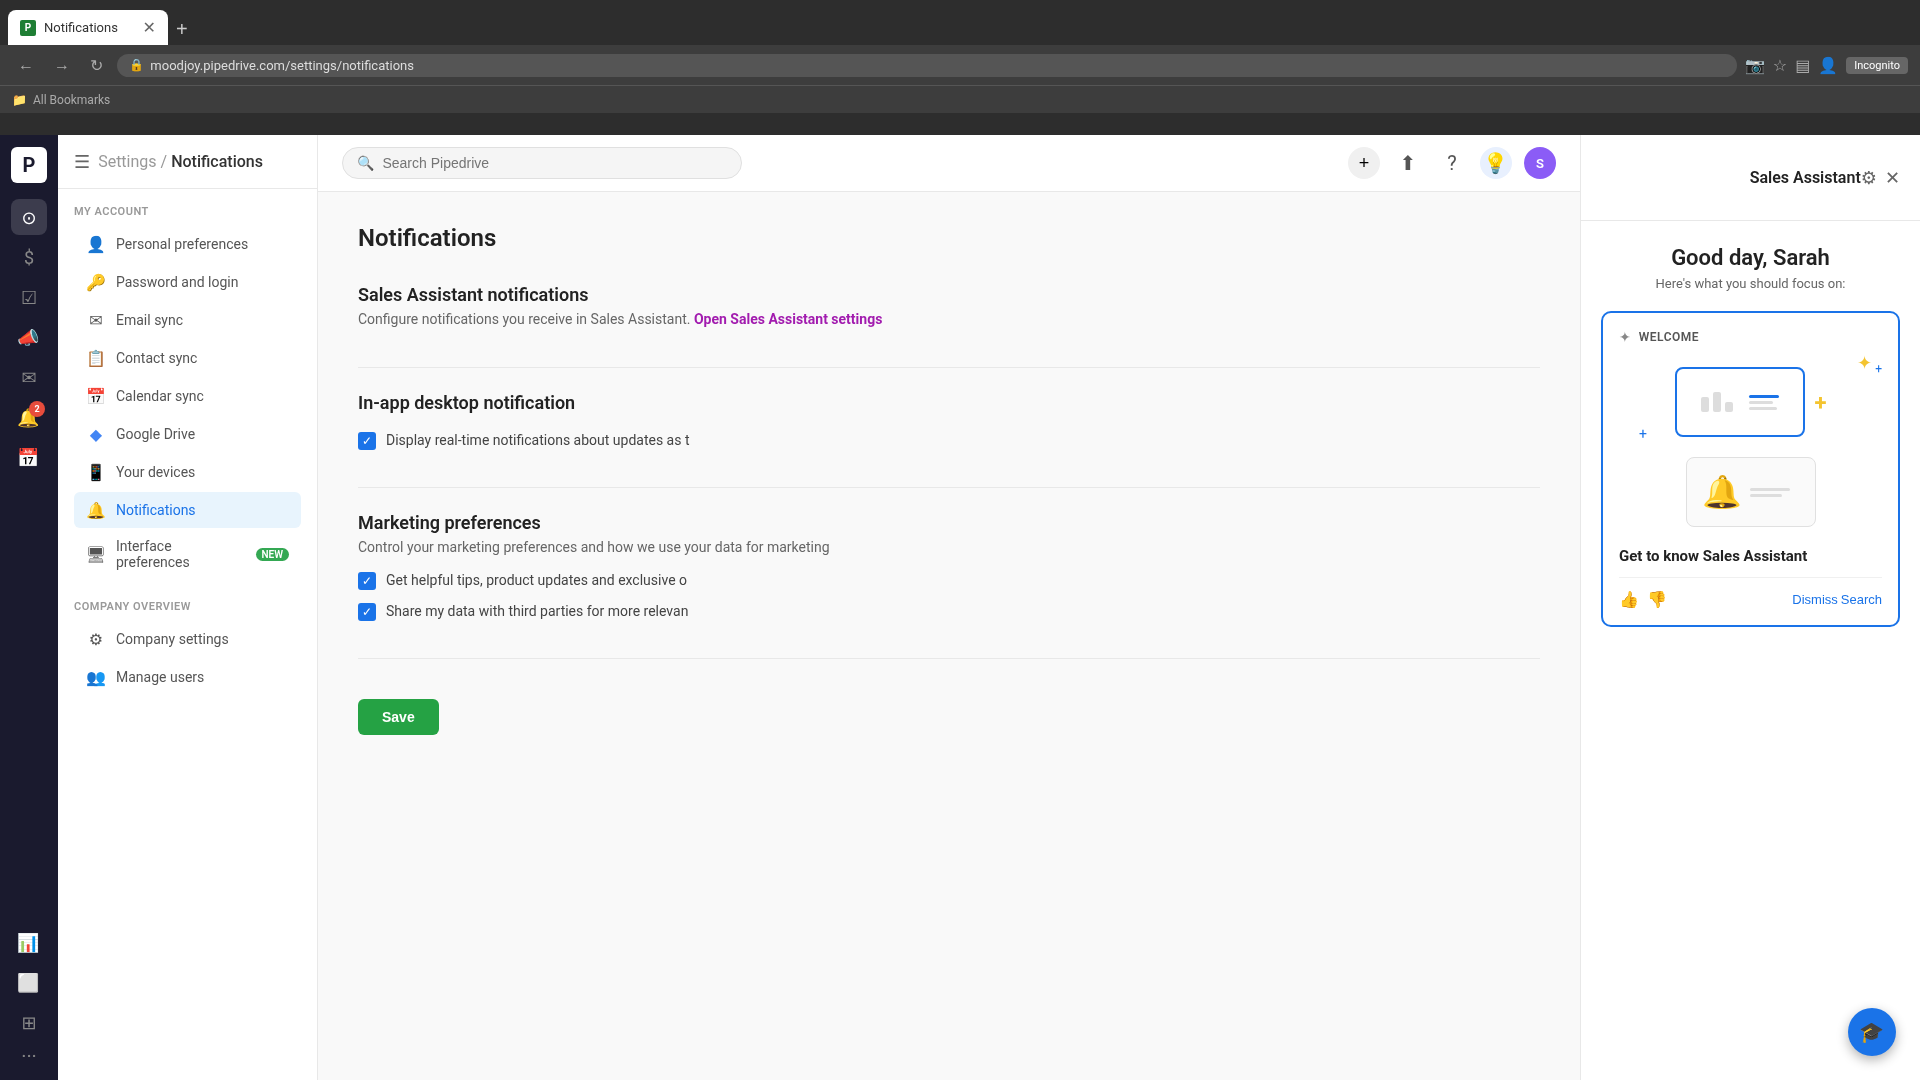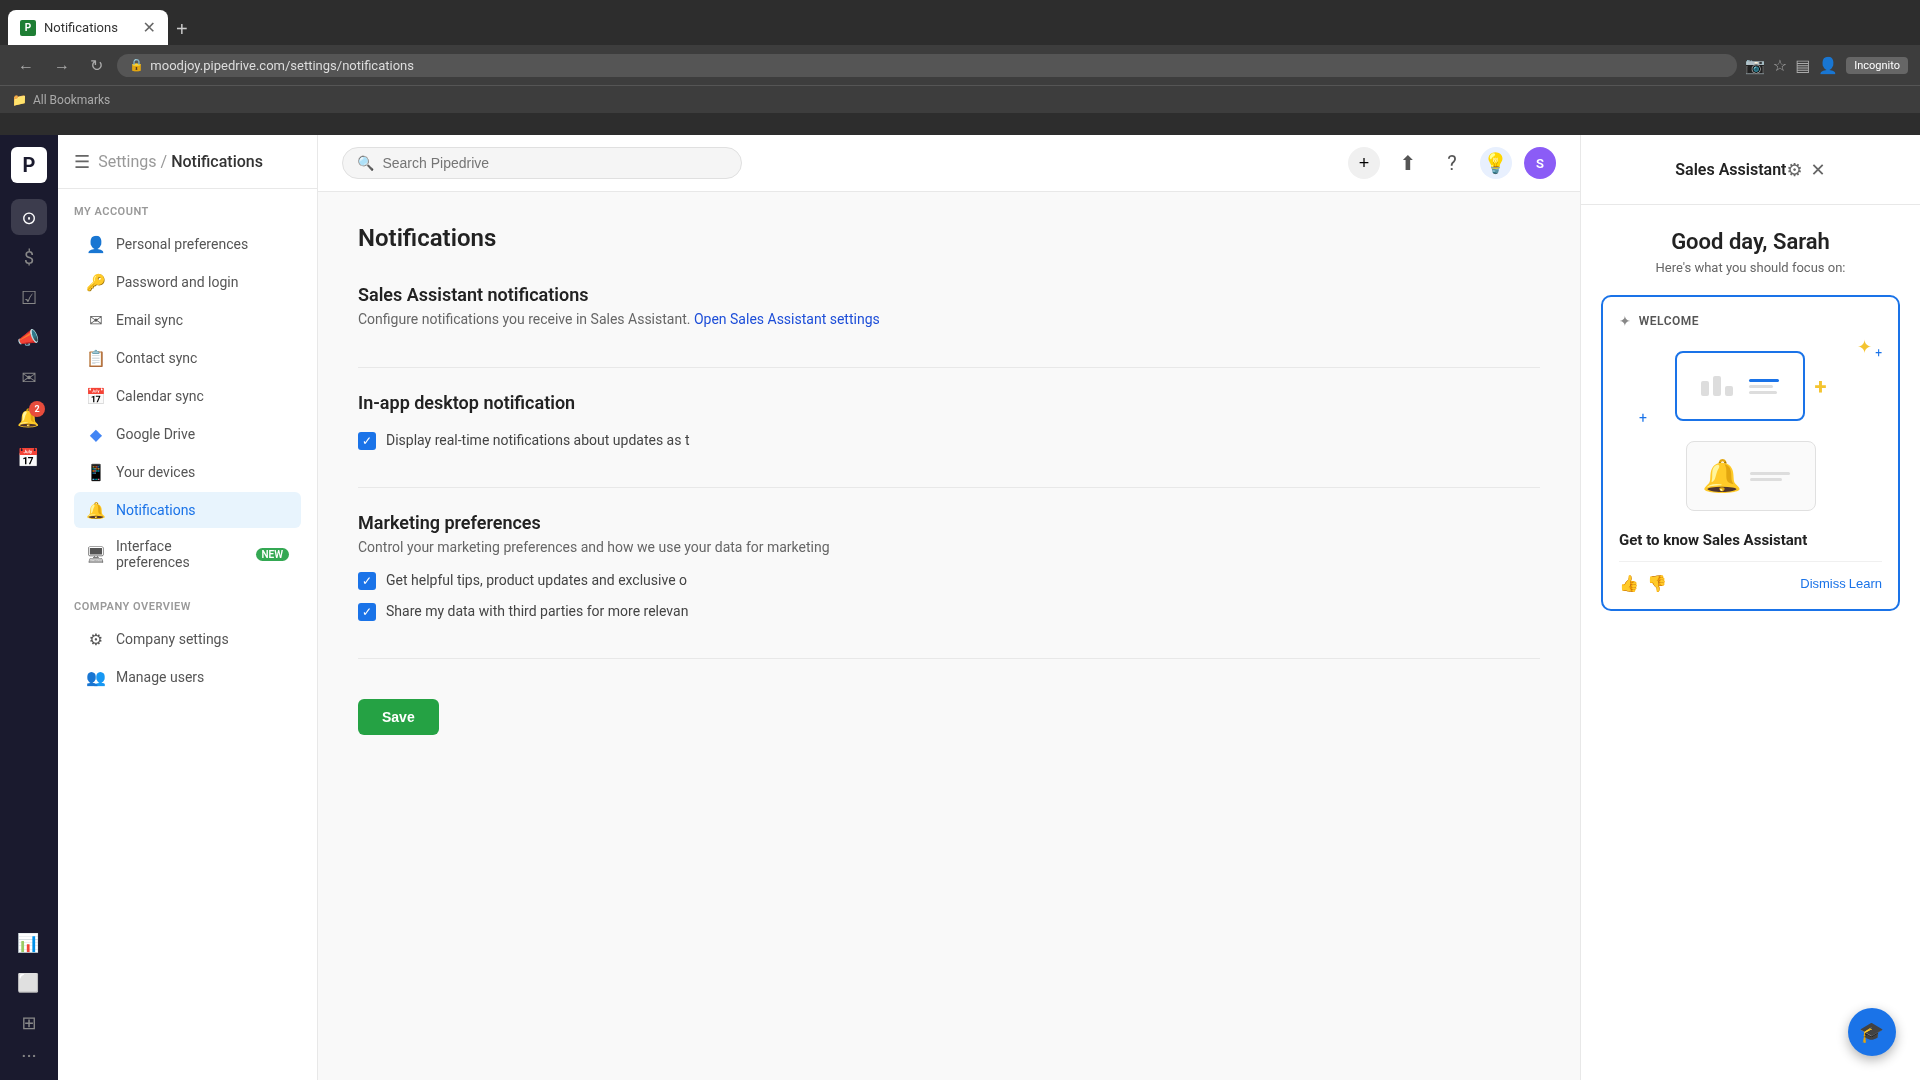--- a/index.html
+++ b/index.html
@@ -61,32 +61,32 @@
     .top-bar-icon { color: #555; font-size: 20px; cursor: pointer; width: 32px; height: 32px; display: flex; align-items: center; justify-content: center; border-radius: 50%; }
     .top-bar-icon.active { background: #e8f0fe; color: #1a73e8; }
     .avatar { width: 32px; height: 32px; border-radius: 50%; background: #8b5cf6; display: flex; align-items: center; justify-content: center; color: white; font-size: 13px; font-weight: 600; cursor: pointer; }
 
     .page-body { padding: 32px 40px; }
     .page-title { font-size: 24px; font-weight: 600; color: #222; margin-bottom: 32px; }
 
     .section { margin-bottom: 0; border-bottom: 1px solid #e8e8e8; padding-bottom: 24px; margin-bottom: 24px; }
     .section-title { font-size: 18px; font-weight: 600; color: #222; margin-bottom: 6px; }
     .section-desc { font-size: 14px; color: #666; margin-bottom: 16px; }
-    .section-link { color: #1d4ed8; text-decoration: none; }
+    .section-link { color: #a21caf; text-decoration: none; font-weight: bold; }
 
     .checkbox-row { display: flex; align-items: flex-start; gap: 10px; margin-bottom: 12px; }
     .checkbox { width: 18px; height: 18px; background: #1a73e8; border-radius: 3px; display: flex; align-items: center; justify-content: center; flex-shrink: 0; cursor: pointer; margin-top: 1px; }
     .checkbox-check { color: white; font-size: 12px; }
     .checkbox-label { font-size: 14px; color: #444; line-height: 1.4; }
 
     .save-btn { background: #25a244; color: white; border: none; padding: 10px 24px; border-radius: 6px; font-size: 14px; font-weight: 600; cursor: pointer; margin-top: 16px; }
 
     
     .sales-panel { width: 340px; background: #fff; border-left: 1px solid #e8e8e8; display: flex; flex-direction: column; overflow: hidden; }
-    .panel-header { display: flex; align-items: center; justify-content: center; padding: 24px 20px; border-bottom: 1px solid #e8e8e8; }
+    .panel-header { display: flex; align-items: center; justify-content: flex-end; padding: 32px 20px; border-bottom: 1px solid #e8e8e8; }
     .panel-title { font-size: 16px; font-weight: 600; color: #222; }
     .panel-header-icons { display: flex; gap: 8px; align-items: center; }
     .panel-icon { color: #666; font-size: 18px; cursor: pointer; }
 
     .panel-body { flex: 1; overflow-y: auto; padding: 24px 20px; }
     .greeting { font-size: 22px; font-weight: 600; color: #222; text-align: center; margin-bottom: 6px; }
     .greeting-sub { font-size: 13px; color: #666; text-align: center; margin-bottom: 20px; }
 
     .welcome-card { border: 2px solid #1a73e8; border-radius: 10px; padding: 16px; margin-bottom: 16px; }
     .welcome-card-header { display: flex; align-items: center; gap: 8px; margin-bottom: 12px; }
@@ -348,21 +348,21 @@
           <div class="card-info-title">Get to know Sales Assistant</div>
         </div>
 
         <div class="card-footer">
           <div class="feedback-icons">
             <span class="feedback-icon">👍</span>
             <span class="feedback-icon">👎</span>
           </div>
           <div class="card-actions">
             <button class="dismiss-btn">Dismiss</button>
-            <button class="learn-btn">Learn</button>
+            <button class="learn-btn">Search</button>
           </div>
         </div>
       </div>
     </div>
   </div>
 
 </div>
 
 <div class="fab">
   <span>🎓</span>

